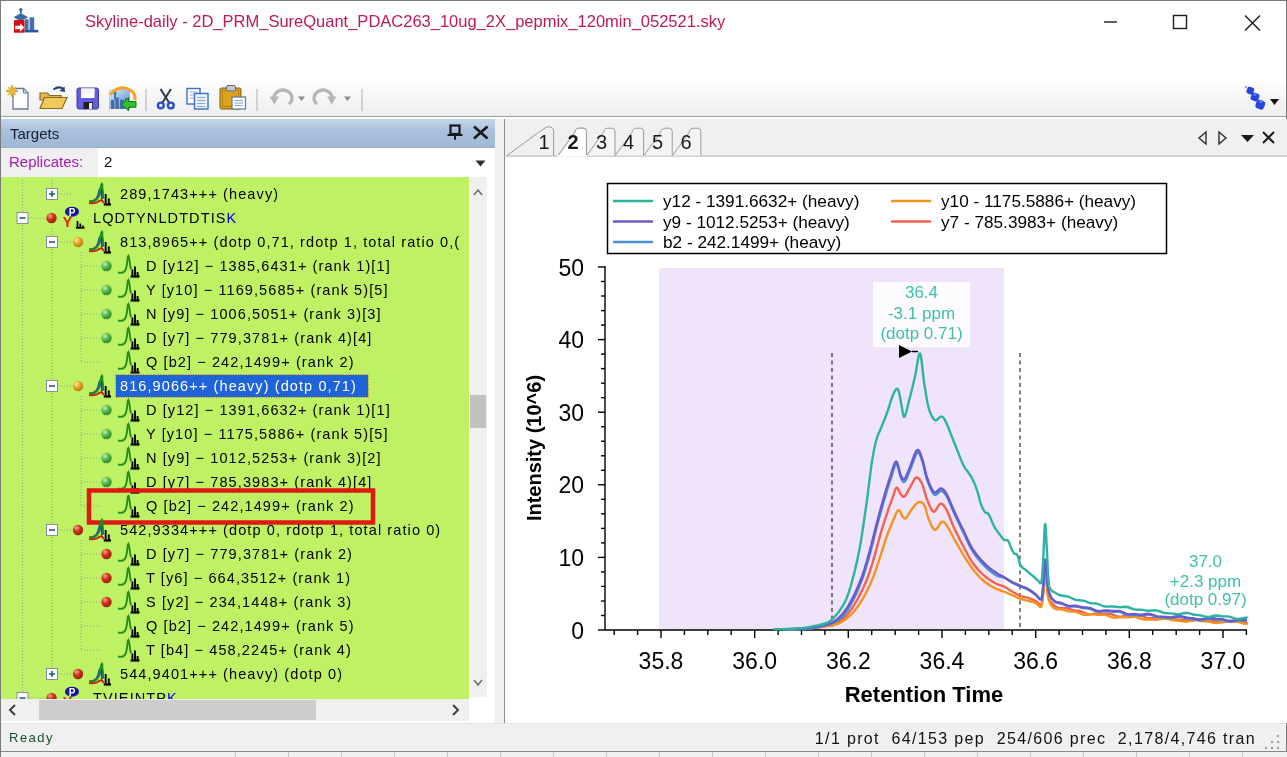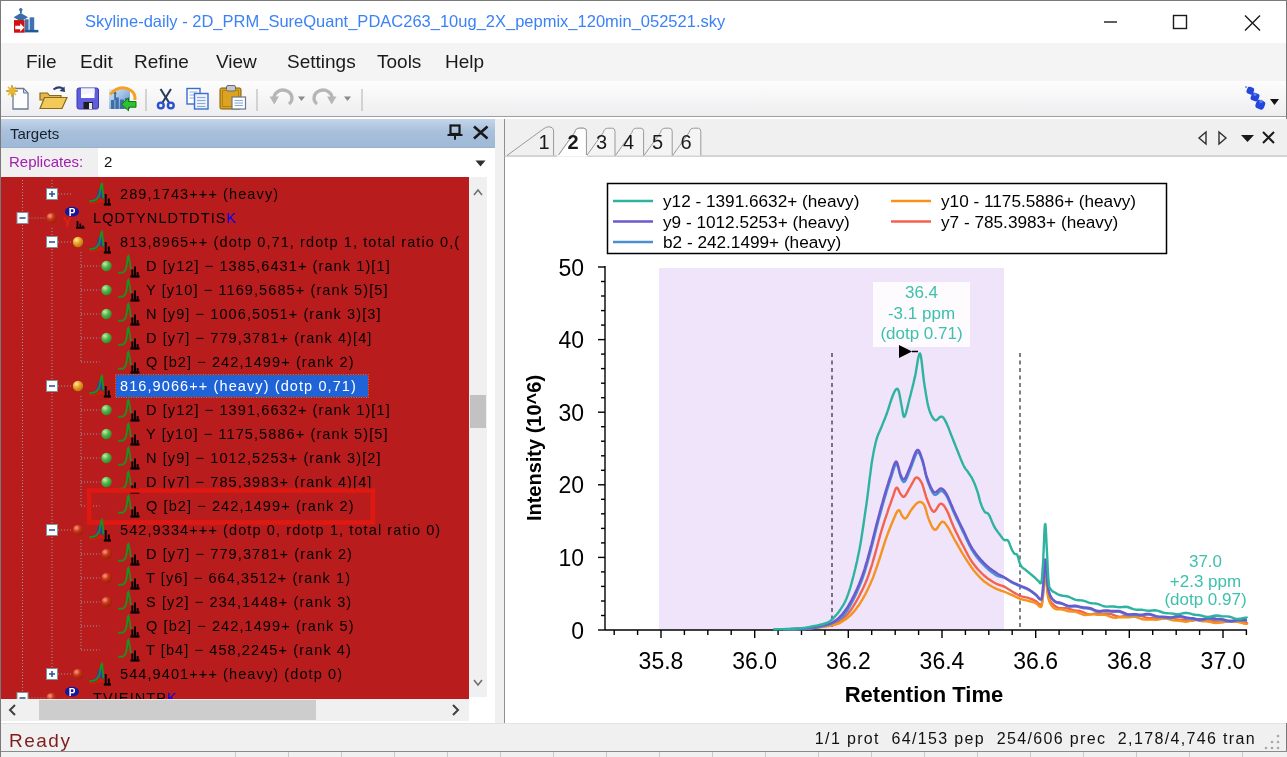--- a/index.html
+++ b/index.html
@@ -1,28 +1,28 @@
 <!DOCTYPE html>
 <html><head><meta charset="utf-8">
 <style>
 *{margin:0;padding:0;box-sizing:border-box}
 html,body{width:1287px;height:757px;font-family:"Liberation Sans",sans-serif;background:#fff;overflow:hidden}
 #win{position:relative;width:1287px;height:757px;border:1px solid #7a7a7a;border-bottom:none;background:#fff}
 .abs{position:absolute}
 #titlebar{left:0;top:0;width:100%;height:42px;background:#fff}
-#title{left:84px;top:11px;font-size:16.5px;color:#3b82f6;letter-spacing:0px}
+#title{left:84px;top:11px;font-size:16.5px;color:#be185d;letter-spacing:0px}
 #menubar{left:0;top:42px;width:100%;height:38px;background:#f4f4f4}
 .mi{position:absolute;top:8px;font-size:19px;color:#1a1a1a}
 #toolbar{left:0;top:80px;width:100%;height:36px;background:linear-gradient(#fdfdfd,#eeeef0);border-bottom:1px solid #9e9e9e}
 #lpanel{left:0;top:118px;width:494px;height:556px;background:#fff}
 #lheader{left:0;top:0;width:494px;height:29px;background:linear-gradient(#c3d5ea,#a8c0dc 45%,#9fb9d6);border-bottom:1px solid #98b0cc}
 #lheader .t{position:absolute;left:9px;top:6px;font-size:15px;color:#16202c}
 #repl{left:0;top:29px;width:494px;height:29px;background:#f0f0f0}
 #replbox{position:absolute;left:97px;top:0;width:397px;height:29px;background:#fff}
-#tree{left:0;top:58px;width:468px;height:522px;background:#b91c1c;overflow:hidden}
+#tree{left:0;top:58px;width:468px;height:522px;background:#bef264;overflow:hidden}
 #vscroll{left:468px;top:58px;width:18px;height:520px;background:#f0f0f0}
 #hscroll{left:0;top:580px;width:468px;height:22px;background:#f0f0f0}
 #splitter{left:494px;top:118px;width:9px;height:604px;background:#f0f0f0}
 #rpanel{left:503px;top:118px;width:783px;height:604px;background:#fff}
 #statusbar{left:0;top:722px;width:100%;height:28px;background:#f0f0f0;border-top:1px solid #e2e2e2}
 .axnum{font:23px "Liberation Sans",sans-serif;fill:#000}
 .leg{font:17.2px "Liberation Sans",sans-serif;letter-spacing:0px;fill:#000}
 .ann{font:17px "Liberation Sans",sans-serif;fill:#3fc0ae}
 </style></head>
 <body>
@@ -42,29 +42,20 @@
         <rect x="18.6" y="9.3" width="4.6" height="13.5"></rect>
       </g>
       <rect x="13.6" y="21.9" width="13.8" height="2.5" fill="#1e5a96"></rect>
     </svg>
     <div class="abs" id="title">Skyline-daily - 2D_PRM_SureQuant_PDAC263_10ug_2X_pepmix_120min_052521.sky</div>
     <svg class="abs" style="left:1090px;top:0" width="190" height="42" viewBox="0 0 190 42" xmlns="http://www.w3.org/2000/svg">
       <line x1="13" y1="21" x2="26" y2="21" stroke="#1a1a1a" stroke-width="1.4"></line>
       <rect x="82.5" y="14.5" width="13" height="13" fill="none" stroke="#1a1a1a" stroke-width="1.4"></rect>
       <path d="M154 14.5 L169 29.5 M169 14.5 L154 29.5" stroke="#1a1a1a" stroke-width="1.4"></path>
     </svg>
-  </div>
-  <div class="abs" id="menubar">
-    <div class="mi" style="left:25px">File</div>
-    <div class="mi" style="left:79px">Edit</div>
-    <div class="mi" style="left:133px">Refine</div>
-    <div class="mi" style="left:215px">View</div>
-    <div class="mi" style="left:286px">Settings</div>
-    <div class="mi" style="left:376px">Tools</div>
-    <div class="mi" style="left:444px">Help</div>
   </div>
   <div class="abs" id="toolbar">
       <svg width="1287" height="36" viewBox="0 0 1287 36" xmlns="http://www.w3.org/2000/svg" style="position:absolute;left:0;top:0">
 <defs>
           <linearGradient id="skybg" x1="0" y1="0" x2="1" y2="1">
             <stop offset="0" stop-color="#dcebfa"></stop>
             <stop offset="1" stop-color="#5a8cc8"></stop>
           </linearGradient>
         </defs>
 <g>
@@ -487,21 +478,21 @@
       </g>
       <g transform="translate(0,0)">
         <path d="M1205 131 L1205 143 L1198 137 Z" fill="none" stroke="#303030" stroke-width="1.4"></path>
         <path d="M1218 131 L1218 143 L1225 137 Z" fill="none" stroke="#303030" stroke-width="1.4"></path>
         <path d="M1240 134 L1253 134 L1246.5 141 Z" fill="#1a1a1a"></path>
         <path d="M1262 131 L1273 142 M1273 131 L1262 142" stroke="#1a1a1a" stroke-width="2"></path>
       </g>
     </svg>
   </div>
   <div class="abs" id="statusbar">
-    <div class="abs" style="left:8px;top:6px;font-size:19px;letter-spacing:1.5px;color:#7f1d1d">Ready</div>
+    <div class="abs" style="left:8px;top:6px;font-size:13px;letter-spacing:1.5px;color:#14532d">Ready</div>
     <div class="abs" style="right:30px;top:6px;font-size:16px;letter-spacing:1.35px;color:#111">1/1 prot&nbsp; 64/153 pep&nbsp; 254/606 prec&nbsp; 2,178/4,746 tran</div>
     <svg class="abs" style="right:5px;top:9px" width="18" height="18" xmlns="http://www.w3.org/2000/svg">
       <g fill="#a8a8a8">
           <circle cx="15" cy="3" r="1.3"></circle>
           <circle cx="15" cy="9" r="1.3"></circle>
           <circle cx="15" cy="15" r="1.3"></circle>
           <circle cx="9" cy="9" r="1.3"></circle>
           <circle cx="9" cy="15" r="1.3"></circle>
           <circle cx="3" cy="15" r="1.3"></circle>
         </g>

